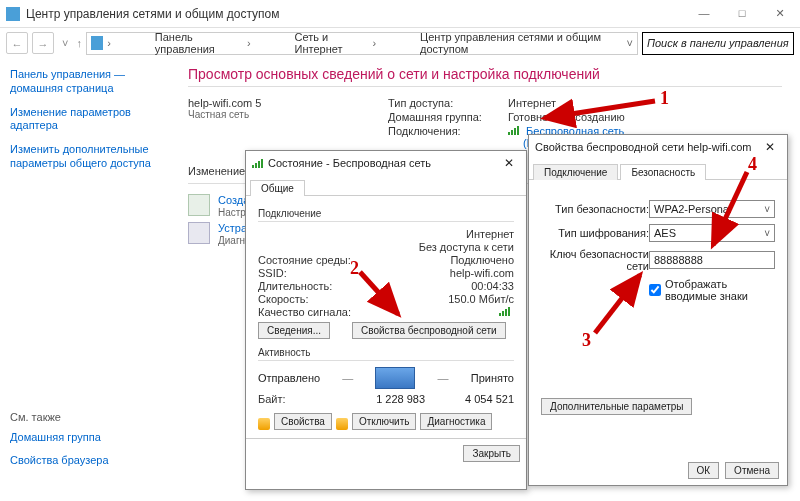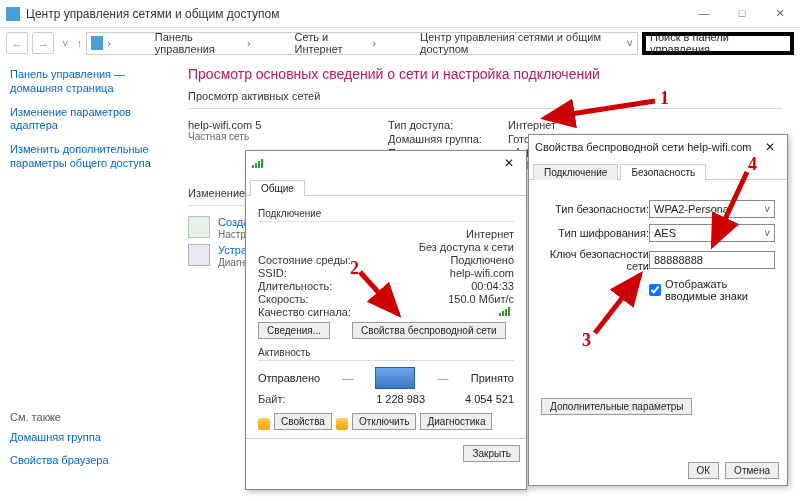--- a/index.html
+++ b/index.html
@@ -11,21 +11,21 @@
 .titlebar .caption { font-size:12px; flex:1; color:#333; }
 .winbtns { display:flex; gap:10px; }
 .winbtns span { width:28px; text-align:center; color:#666; }
 
 
 .addrrow { height:30px; display:flex; align-items:center; padding:0 6px; gap:4px; }
 .navarrow { width:22px; height:22px; border:1px solid #ccc; border-radius:2px; display:flex; align-items:center; justify-content:center; color:#888;}
 .addrbar { flex:1; height:23px; border:1px solid #ccc; display:flex; align-items:center; padding:0 4px; gap:4px; }
 .addrbar .seg { color:#333;padding-left:40px; }
 .addrbar .chev { color:#666; }
-.searchbox { width:152px; height:23px; border:4px solid #000000; display:flex; align-items:center; padding:0 4px; color:#999;}
+.searchbox { width:152px; height:23px; border:1px solid #000000; display:flex; align-items:center; padding:0 4px; color:#999;font-style:italic;}
 
 
 .bodywrap { display:flex; height:calc(100% - 58px); }
 .sidebar { width:170px; padding:10px 10px; }
 .sidebar a { display:block; color:#0066cc; margin-bottom:10px; line-height:1.25; }
 .sidebar .muted { color:#555; }
 
 .main { flex:1; padding:8px 18px; position:relative; }
 h1.pagetitle { font-size:14px; color:#be185d; font-weight:400; margin-bottom:4px; }
 .section { font-size:11px; color:#333; margin:8px 0 6px; }
@@ -129,21 +129,20 @@
     <a>Изменить дополнительные параметры общего доступа</a>
     <div style="height:230px"></div>
     <div class="muted">См. также</div>
     <div style="height:8px"></div>
     <a>Домашняя группа</a>
     <a>Свойства браузера</a>
   </div>
 
   <div class="main">
     <h1 class="pagetitle">Просмотр основных сведений о сети и настройка подключений</h1>
-    <div class="section">Просмотр активных сетей</div>
     <div class="hr"></div>
 
     <div class="netblock">
       <div class="netleft">
         <div class="netname">help-wifi.com 5</div>
         <div class="nettype">Частная сеть</div>
       </div>
       <div class="netright">
         <div class="row">
             <div class="k">Тип доступа:</div>
@@ -178,20 +177,21 @@
 </div>
 
 <div class="dialog" id="dlg-status">
   <div class="dlg-title">
     <span class="sig-icon">
         <i></i>
         <i></i>
         <i></i>
         <i></i>
       </span>
+    <span>Состояние - Беспроводная сеть</span>
     <span class="x">✕</span>
   </div>
   <div class="tabstrip">
       <div class="tab">Общие</div>
     </div>
   <div class="dlg-body">
     <div class="group-title">Подключение</div>
     <div class="thinhr"></div>
     <div class="kv">
         <div class="kk"></div>

